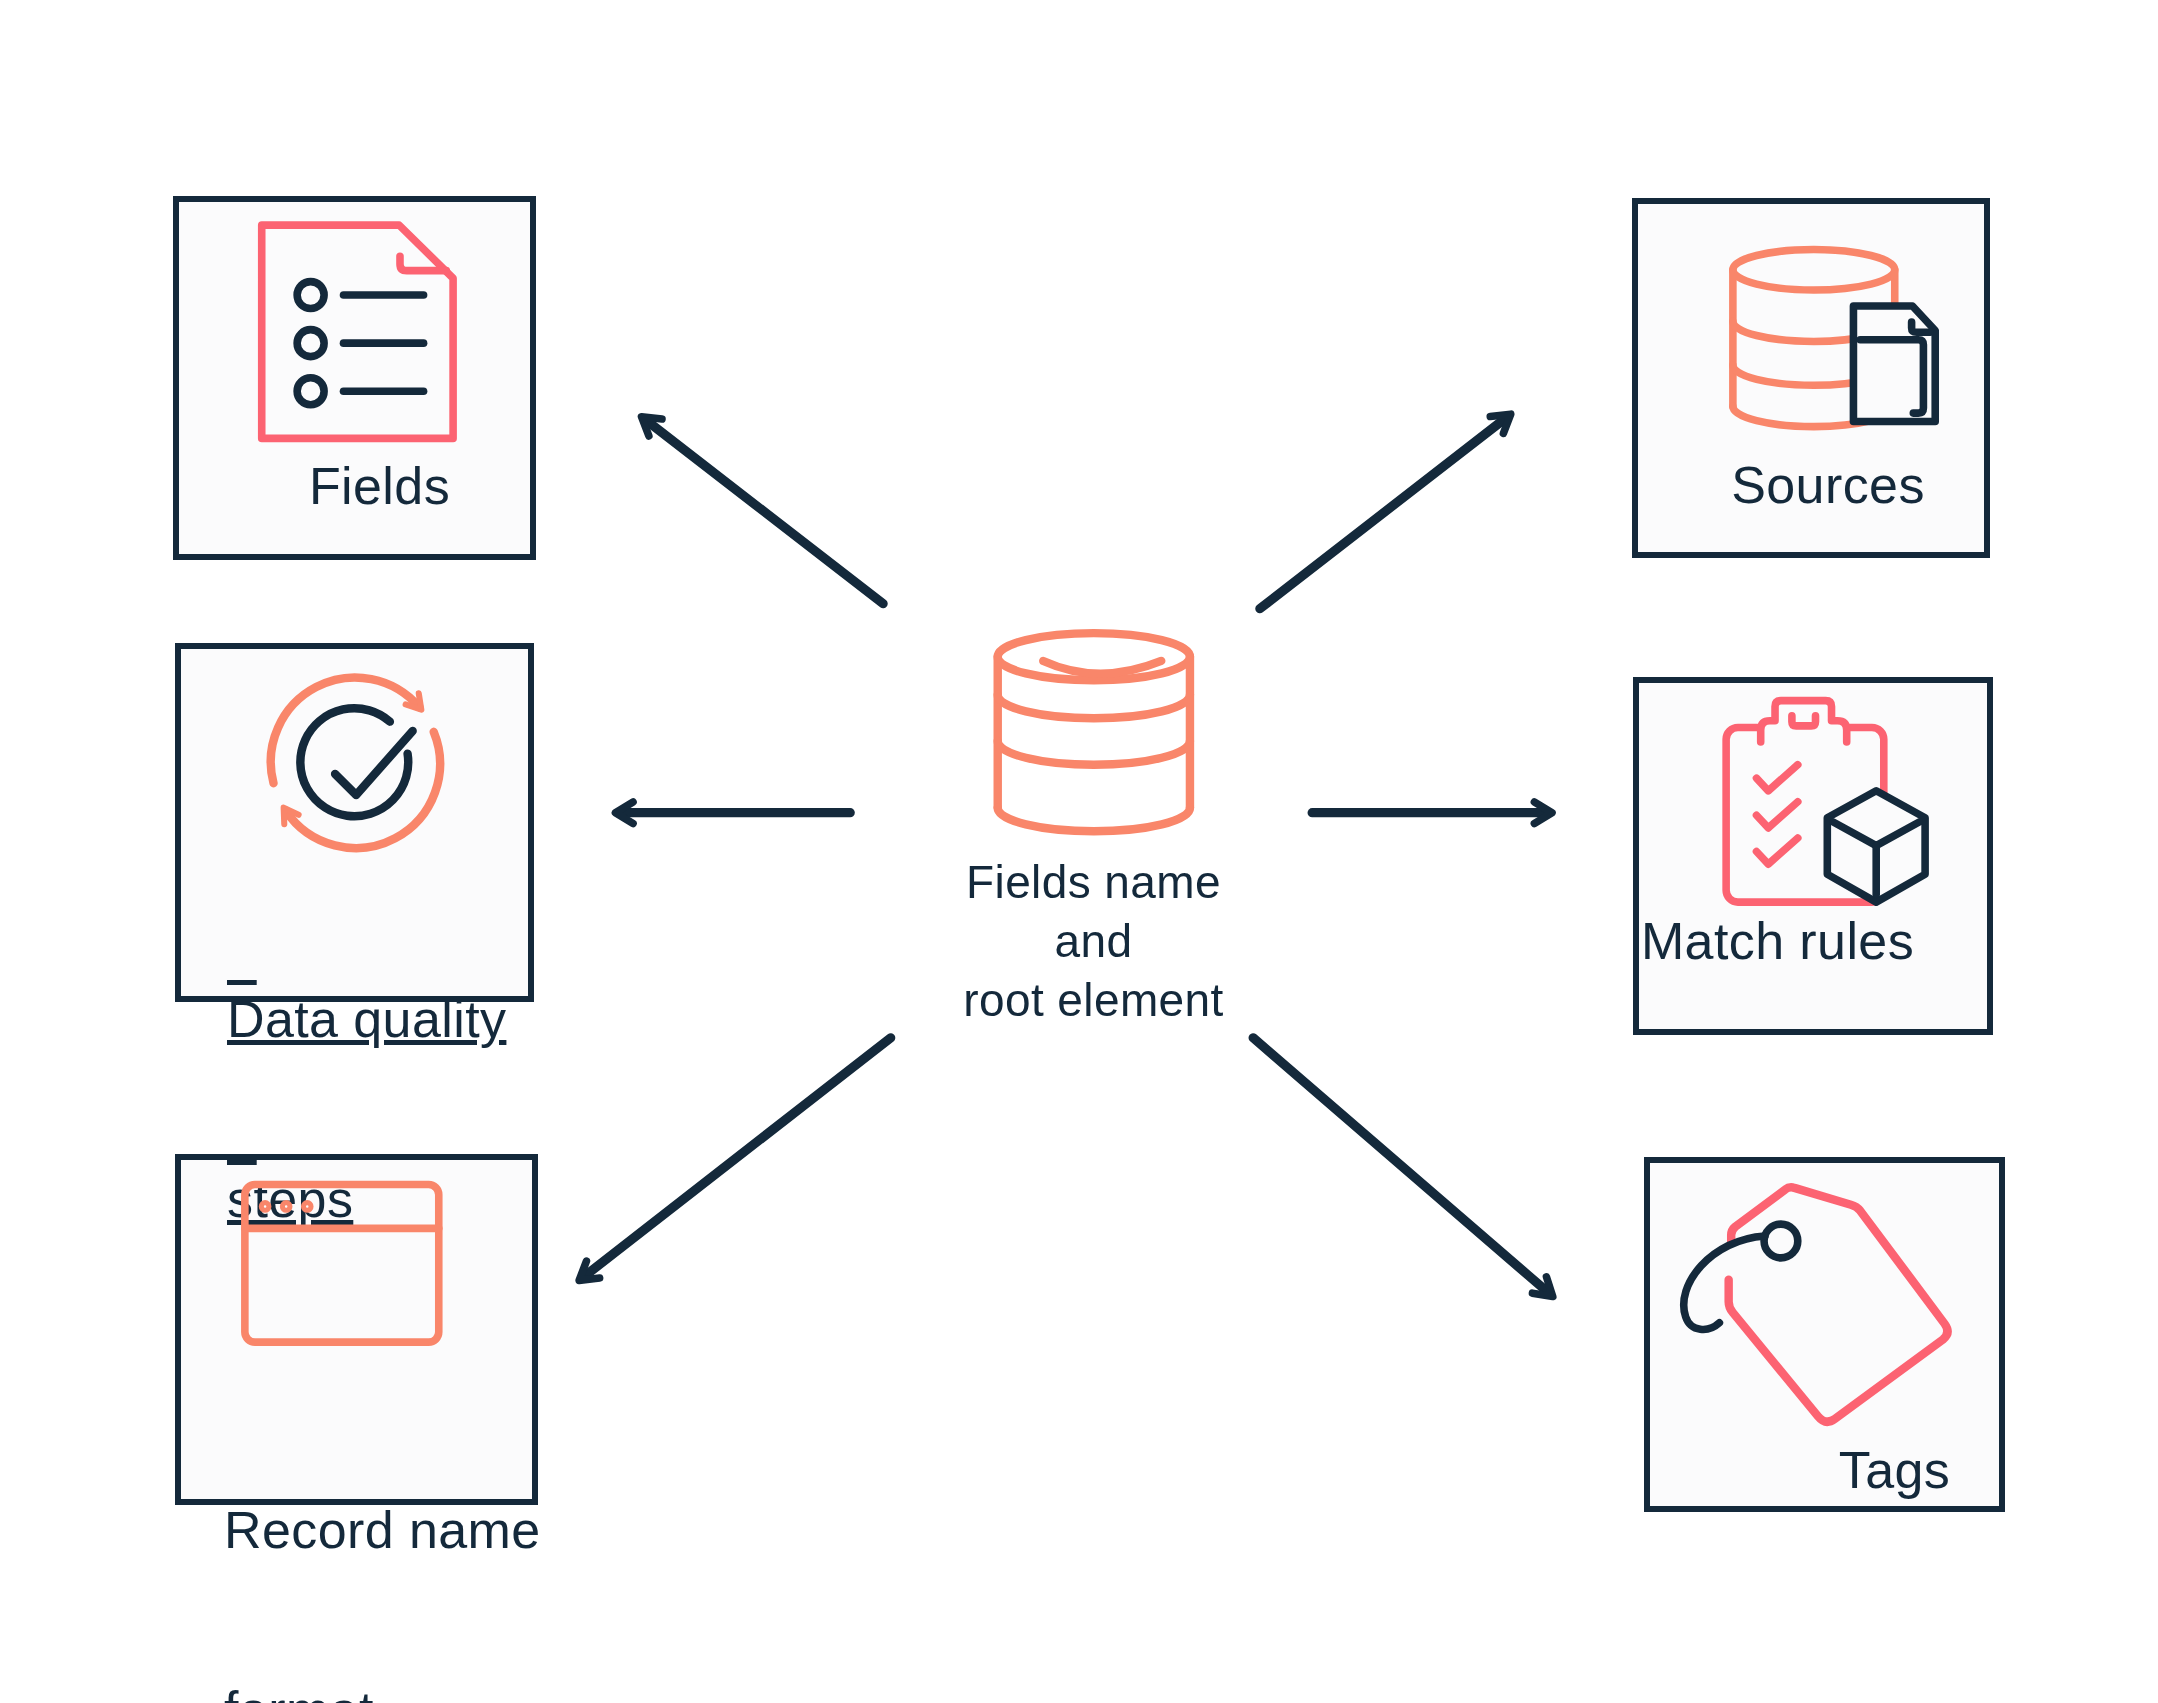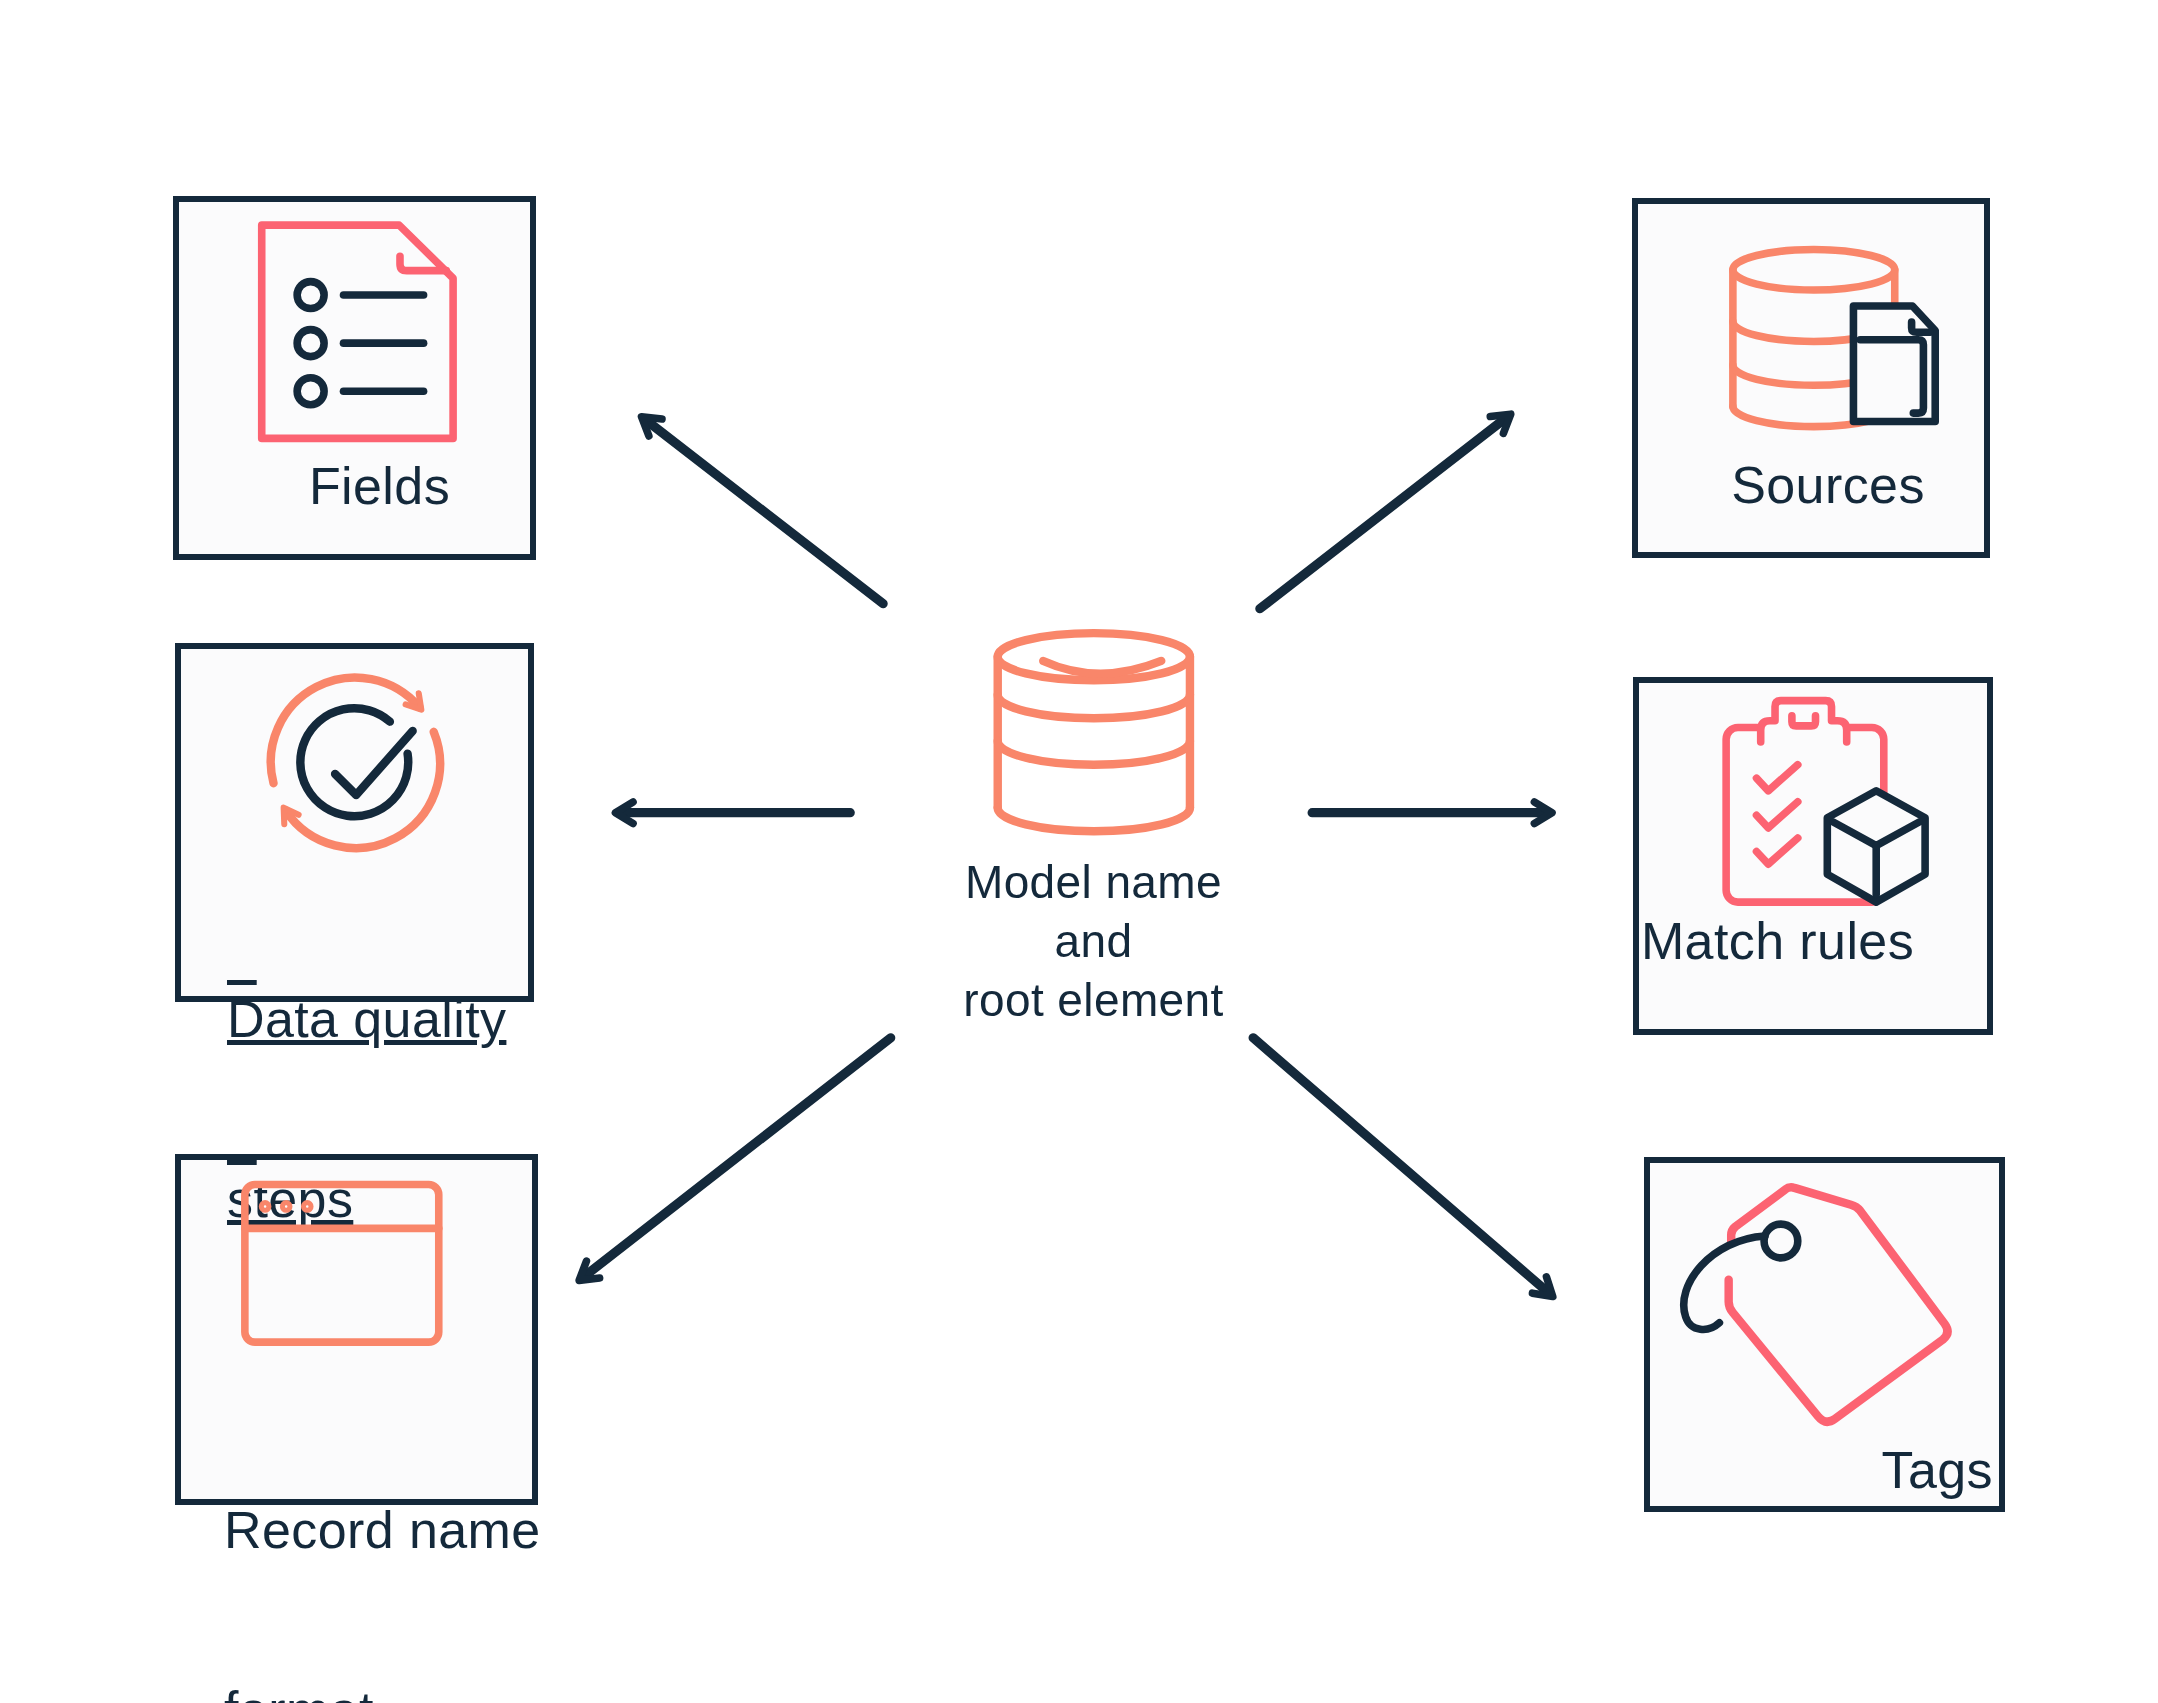--- a/index.html
+++ b/index.html
@@ -68,24 +68,24 @@
   <div>steps</div>
 </div>
 
 <div class="label centered" style="left:1633px;top:911px;width:289px;">Match rules</div>
 
 <div class="label" style="left:224px;top:1380px;">
   <div>Record name</div>
   <div>format</div>
 </div>
 
-<div class="label centered" style="left:1608px;top:1440px;width:385px;text-align:right;">Tags</div>
+<div class="label centered" style="left:1702px;top:1440px;width:385px;">Tags</div>
 
 <div class="center-label" style="left:925px;top:853px;width:337px;">
-  <div>Model name</div>
+  <div>Fields name</div>
   <div>and</div>
   <div>root element</div>
 </div>
 
 <svg class="overlay" viewBox="0 0 2560 2020">
   <defs>
     <marker id="ah-navy" markerUnits="strokeWidth" markerWidth="3.4" markerHeight="3.4" viewBox="0 0 10 10" refX="6.2" refY="5" orient="auto">
       <path d="M1.8 1.6 L7.4 5 L1.8 8.4" fill="none" stroke="#14293B" stroke-width="2.4" stroke-linecap="round" stroke-linejoin="round"></path>
     </marker>
     <marker id="ah-salmon" markerUnits="strokeWidth" markerWidth="3" markerHeight="3" viewBox="0 0 10 10" refX="6.2" refY="5" orient="auto">

